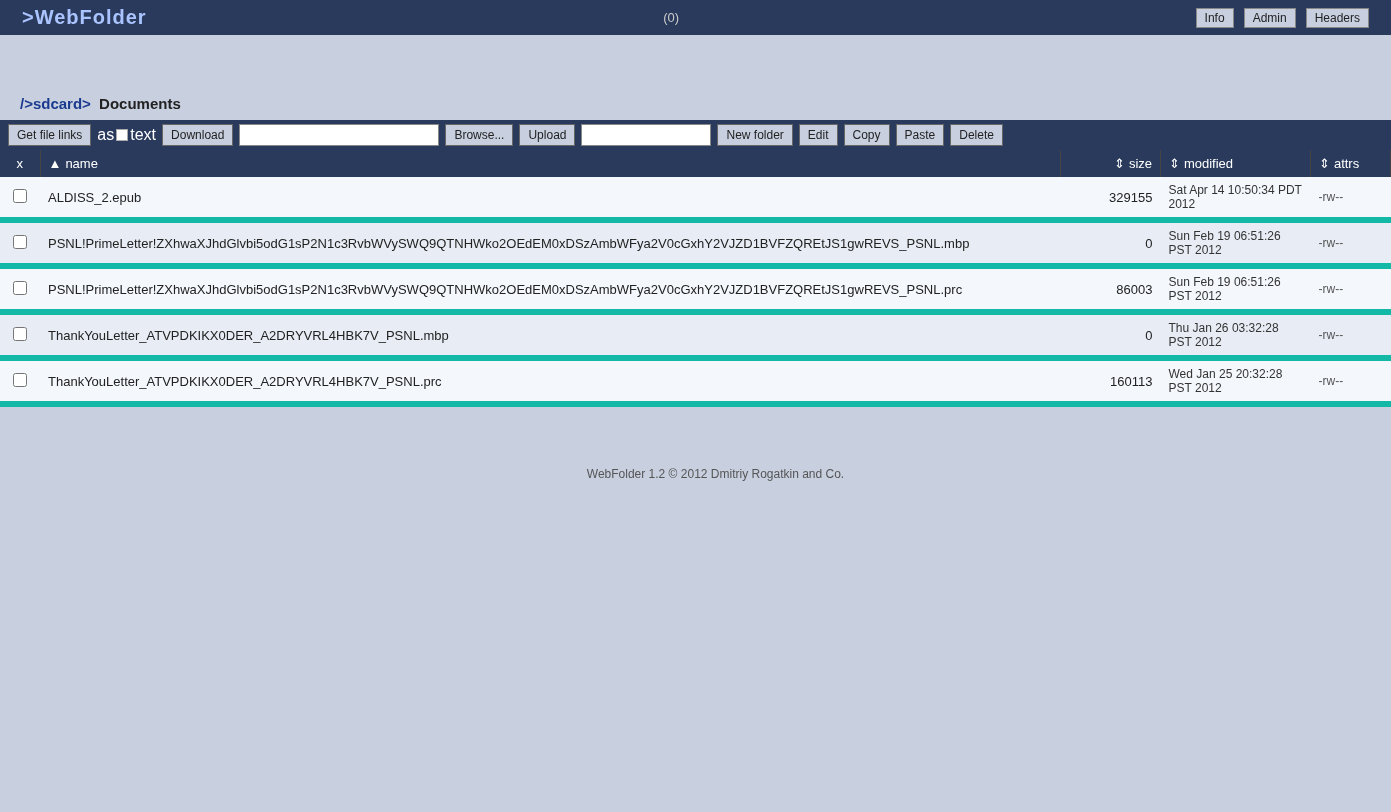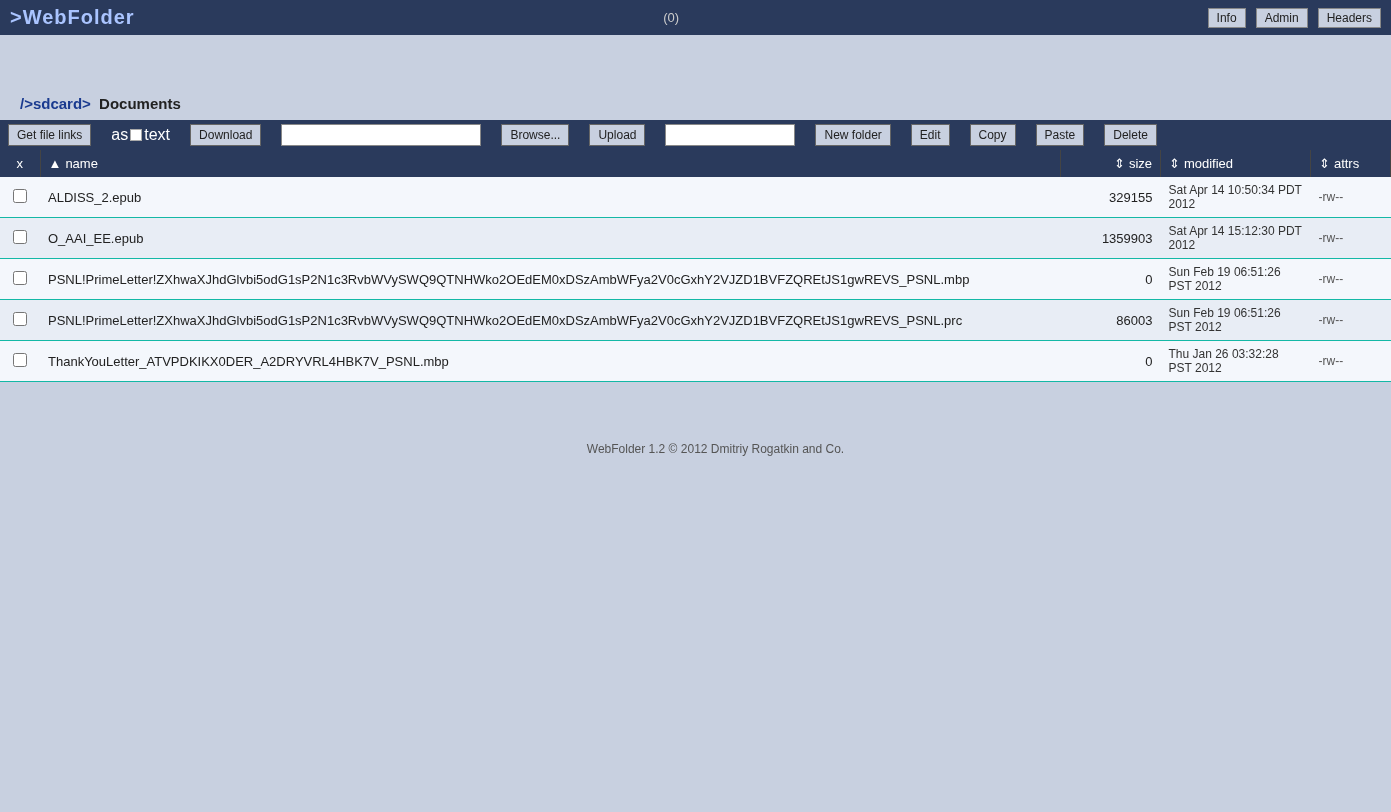--- a/index.html
+++ b/index.html
@@ -7,21 +7,21 @@
       font-family: Arial, sans-serif;
       font-size: 13px;
       background: #c8d0e0;
       min-height: 812px;
     }
 
     
     #header {
       background: #2a3a5c;
       color: white;
-      padding: 6px 10px;
+      padding: 6px 22px;
       display: flex;
       align-items: center;
       justify-content: space-between;
     }
     #header .logo {
       font-size: 20px;
       font-weight: bold;
       color: white;
       letter-spacing: 1px;
     }
@@ -60,21 +60,21 @@
       color: #222;
       margin-left: 4px;
     }
 
     
     #toolbar {
       background: #2a3a5c;
       padding: 4px 8px;
       display: flex;
       align-items: center;
-      gap: 20px;
+      gap: 6px;
       flex-wrap: wrap;
     }
     .tb-btn {
       background: #c8d0e0;
       color: #222;
       border: 1px solid #666;
       padding: 3px 8px;
       font-size: 12px;
       cursor: pointer;
       white-space: nowrap;
@@ -140,21 +140,21 @@
       width: 100px;
       text-align: right;
     }
     thead th.th-modified {
       width: 150px;
     }
     thead th.th-attrs {
       width: 80px;
     }
     tbody tr {
-      border-bottom: 1px solid #14b8a6;
+      border-bottom: 6px solid #14b8a6;
     }
     tbody tr:nth-child(even) {
       background: #e8edf5;
     }
     tbody tr:nth-child(odd) {
       background: #f4f7fc;
     }
     tbody td {
       padding: 6px 8px;
       font-size: 13px;
@@ -261,45 +261,45 @@
     <tbody id="file-tbody">
     <tr>
           <td class="td-x"><input type="checkbox" style=""></td>
           <td>ALDISS_2.epub</td>
           <td class="td-size">329155</td>
           <td class="td-modified">Sat Apr 14 10:50:34 PDT 2012</td>
           <td class="td-attrs">-rw--</td>
         </tr>
         <tr>
           <td class="td-x"><input type="checkbox" style=""></td>
-          <td>O_AAI_EE.epub</td>
-          <td class="td-size">1359903</td>
-          <td class="td-modified">Sat Apr 14 15:12:30 PDT 2012</td>
-          <td class="td-attrs">-rw--</td>
-        </tr>
-        <tr>
-          <td class="td-x"><input type="checkbox" style=""></td>
           <td>PSNL!PrimeLetter!ZXhwaXJhdGlvbi5odG1sP2N1c3RvbWVySWQ9QTNHWko2OEdEM0xDSzAmbWFya2V0cGxhY2VJZD1BVFZQREtJS1gwREVS_PSNL.mbp</td>
           <td class="td-size">0</td>
           <td class="td-modified">Sun Feb 19 06:51:26 PST 2012</td>
           <td class="td-attrs">-rw--</td>
         </tr>
         <tr>
           <td class="td-x"><input type="checkbox" style=""></td>
           <td>PSNL!PrimeLetter!ZXhwaXJhdGlvbi5odG1sP2N1c3RvbWVySWQ9QTNHWko2OEdEM0xDSzAmbWFya2V0cGxhY2VJZD1BVFZQREtJS1gwREVS_PSNL.prc</td>
           <td class="td-size">86003</td>
           <td class="td-modified">Sun Feb 19 06:51:26 PST 2012</td>
           <td class="td-attrs">-rw--</td>
         </tr>
         <tr>
           <td class="td-x"><input type="checkbox" style=""></td>
           <td>ThankYouLetter_ATVPDKIKX0DER_A2DRYVRL4HBK7V_PSNL.mbp</td>
           <td class="td-size">0</td>
           <td class="td-modified">Thu Jan 26 03:32:28 PST 2012</td>
           <td class="td-attrs">-rw--</td>
         </tr>
+        <tr>
+          <td class="td-x"><input type="checkbox" style=""></td>
+          <td>ThankYouLetter_ATVPDKIKX0DER_A2DRYVRL4HBK7V_PSNL.prc</td>
+          <td class="td-size">160113</td>
+          <td class="td-modified">Wed Jan 25 20:32:28 PST 2012</td>
+          <td class="td-attrs">-rw--</td>
+        </tr>
       </tbody>
   </table>
 </div>
 
 <div id="footer">
   <span>WebFolder 1.2 © 2012 Dmitriy Rogatkin and Co.</span>
 </div>
 
 </body></html>

